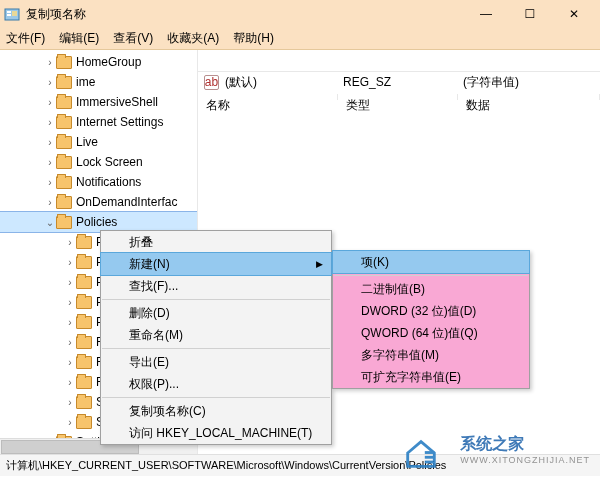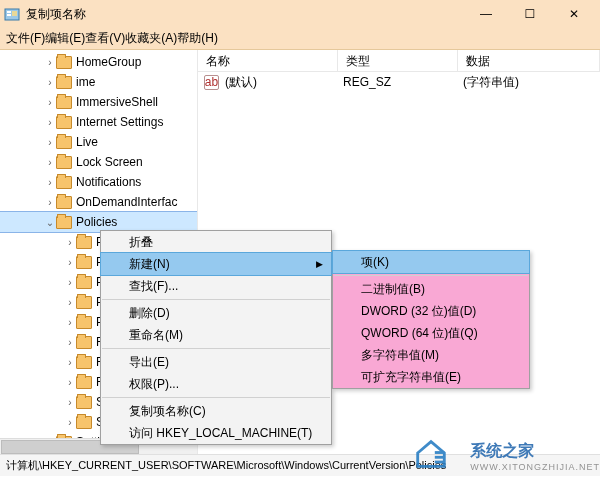--- a/index.html
+++ b/index.html
@@ -1,47 +1,47 @@
 <!DOCTYPE html>
 <html><head>
 <meta charset="utf-8">
 <style>
 *{box-sizing:border-box;margin:0;padding:0;font-family:"Microsoft YaHei",SimSun,sans-serif;font-size:12px;}
 body{width:600px;height:500px;overflow:hidden;background:#fff;position:relative;}
 .titlebar{height:28px;background:#fbe1c2;display:flex;align-items:center;padding:0 4px;}
 .titlebar .winicon{width:16px;height:16px;margin-right:6px;}
 .titlebar .title{flex:1;}
 .tbtn{width:44px;height:28px;display:flex;align-items:center;justify-content:center;}
-.menubar{height:22px;background:#fbe1c2;display:flex;align-items:center;padding:0 6px;border-bottom:1px solid #e5c89b;}
+.menubar{height:22px;background:#fbe1c2;display:flex;align-items:center;padding:0 6px;gap:14px;border-bottom:1px solid #e5c89b;}
 .menubar span{cursor:default;}
 .main{display:flex;height:404px;background:#fff;}
 .tree{width:198px;border-right:1px solid #e8e8e8;overflow:hidden;background:#fff;position:relative;}
 .trows{padding-top:2px;}
 .trow{display:flex;align-items:center;height:20px;white-space:nowrap;}
 .trow .sp{display:inline-block;}
 .exp{width:12px;text-align:center;color:#666;font-size:10px;}
 .fold{width:16px;height:13px;background:#f7c46c;border:1px solid #c78a2b;border-radius:1px;margin-right:4px;position:relative;}
 .fold:before{content:"";position:absolute;top:-3px;left:0;width:7px;height:3px;background:#f7c46c;border:1px solid #c78a2b;border-bottom:none;border-radius:1px 1px 0 0;}
 .trow.sel{background:#cde8ff;outline:1px solid #8ab4e8;}
 .list{flex:1;overflow:hidden;}
 .cols{display:flex;height:22px;border-bottom:1px solid #e8e8e8;}
-.col{padding:3px 8px;border-right:1px solid #e8e8e8;}
+.col{padding:3px 8px;border-right:1px solid #e8e8e8;margin-top:44px;}
 .row{display:flex;align-items:center;height:20px;padding-left:6px;}
 .abicon{width:15px;height:15px;border:1px solid #b89090;margin-right:6px;display:flex;align-items:flex-end;justify-content:center;font-size:8px;color:#b03030;border-radius:2px;}
 .status{height:22px;border-top:1px solid #e0e0e0;background:#f5f5f5;padding:3px 6px;font-size:11px;}
 .hscroll{position:absolute;bottom:0;left:0;right:0;height:16px;background:#f0f0f0;border-top:1px solid #ddd;display:flex;}
 .hscroll .thumb{width:70%;height:14px;background:#cfcfcf;border:1px solid #bcbcbc;margin:1px;}
 .ctxmenu{position:absolute;background:#f3f3f3;border:1px solid #a0a0a0;box-shadow:2px 2px 4px rgba(0,0,0,.2);}
 .ctxmenu .mi{height:22px;display:flex;align-items:center;padding:0 16px 0 28px;min-width:200px;position:relative;}
 .ctxmenu .mi.sep{height:1px;background:#d0d0d0;margin:2px 1px;padding:0;min-width:0;}
 .ctxmenu .mi.hov{background:#95c9ef;outline:1px solid #5aa7db;}
 .ctxmenu .arrow{position:absolute;right:8px;font-size:9px;}
 .submenu{position:absolute;background:#f9a8d4;border:1px solid #a0a0a0;box-shadow:2px 2px 4px rgba(0,0,0,.2);}
 .submenu .mi{min-width:170px;}
-.wm{position:absolute;right:0;bottom:28px;display:flex;align-items:flex-end;gap:20px;opacity:.9;}
+.wm{position:absolute;right:10px;bottom:28px;display:flex;align-items:flex-start;gap:20px;opacity:.9;}
 .wm .logo{width:38px;height:38px;}
 .wm .txt .a{font-size:16px;font-weight:bold;color:#2b6cb0;}
 .wm .txt .b{font-size:9px;color:#888;letter-spacing:1px;}
 </style>
 </head>
 <body>
 
 <div class="titlebar">
   <svg class="winicon" viewBox="0 0 16 16">
       <rect x="1" y="3" width="14" height="11" fill="#9bc8e8" stroke="#3a7aa8"></rect>

